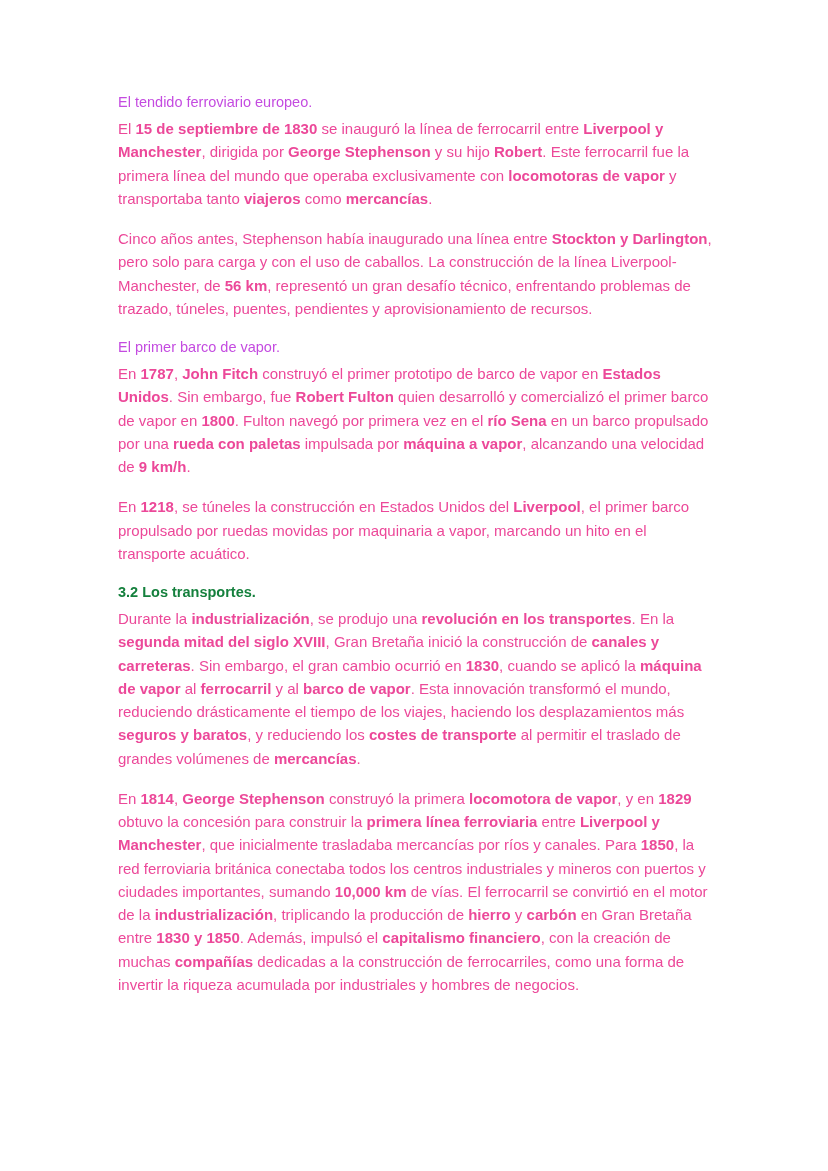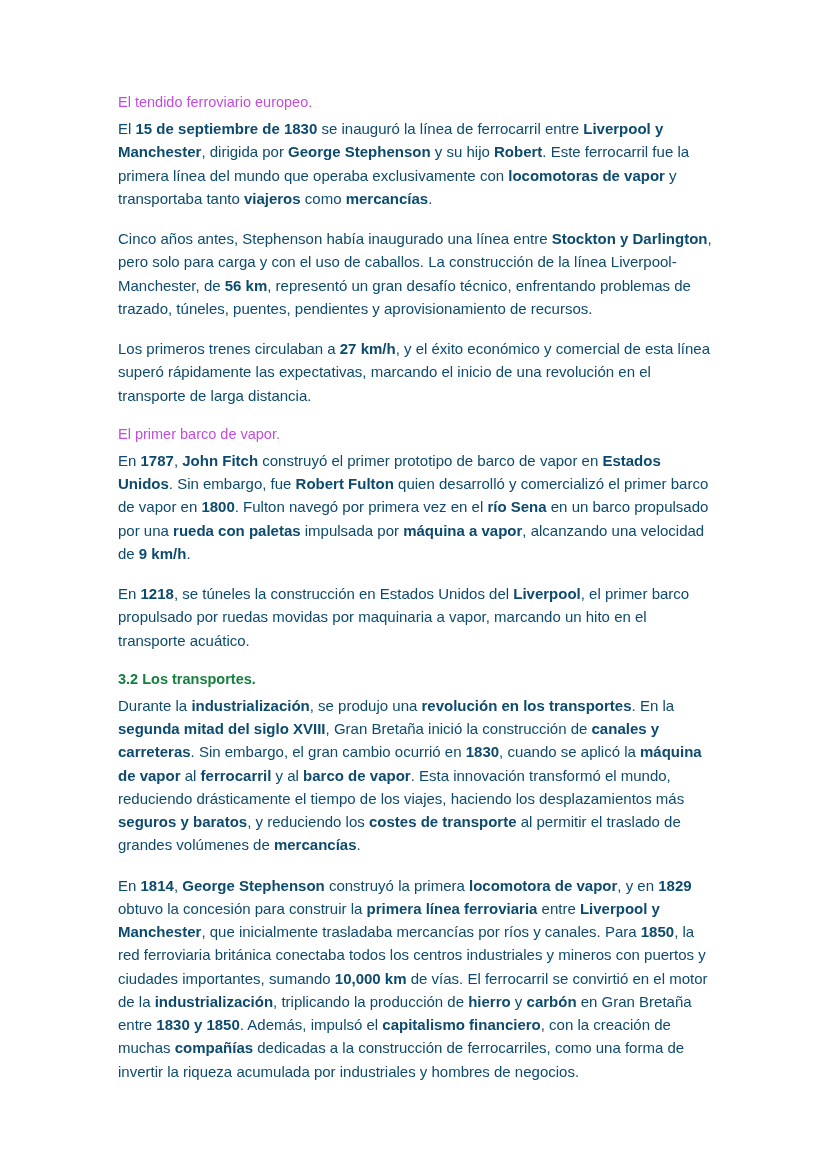--- a/index.html
+++ b/index.html
@@ -33,38 +33,37 @@
   }
   .heading.bold {
     font-weight: bold;
     color: #15803d;
   }
   p.para {
     font-size: 15px;
     line-height: 1.55;
     margin: 0 0 17px 0;
     text-align: left;
-    color: #0c4a6e;
+    color: #ec4899;
   }
   .b {
     font-weight: bold;
   }
   .heading-block {
     margin-top: 16px;
   }
 </style>
 </head>
 <body>
 
 <div class="page">
   <div class="doc-body" id="doc-body">
       <div class="heading">El tendido ferroviario europeo.</div>
       <p class="para"><span>El </span><span class="b">15 de septiembre de 1830</span><span> se inauguró la línea de ferrocarril entre </span><span class="b">Liverpool y Manchester</span><span>, dirigida por </span><span class="b">George Stephenson</span><span> y su hijo </span><span class="b">Robert</span><span>. Este ferrocarril fue la primera línea del mundo que operaba exclusivamente con </span><span class="b">locomotoras de vapor</span><span> y transportaba tanto </span><span class="b">viajeros</span><span> como </span><span class="b">mercancías</span><span>.</span></p>
       <p class="para"><span>Cinco años antes, Stephenson había inaugurado una línea entre </span><span class="b">Stockton y Darlington</span><span>, pero solo para carga y con el uso de caballos. La construcción de la línea Liverpool-Manchester, de </span><span class="b">56 km</span><span>, representó un gran desafío técnico, enfrentando problemas de trazado, túneles, puentes, pendientes y aprovisionamiento de recursos.</span></p>
-      <p class="para"><span>Los primeros trenes circulaban a </span><span class="b">27 km/h</span><span>, y el éxito económico y comercial de esta línea superó rápidamente las expectativas, marcando el inicio de una revolución en el transporte de larga distancia.</span></p>
       <div class="heading heading-block">El primer barco de vapor.</div>
       <p class="para"><span>En </span><span class="b">1787</span><span>, </span><span class="b">John Fitch</span><span> construyó el primer prototipo de barco de vapor en </span><span class="b">Estados Unidos</span><span>. Sin embargo, fue </span><span class="b">Robert Fulton</span><span> quien desarrolló y comercializó el primer barco de vapor en </span><span class="b">1800</span><span>. Fulton navegó por primera vez en el </span><span class="b">río Sena</span><span> en un barco propulsado por una </span><span class="b">rueda con paletas</span><span> impulsada por </span><span class="b">máquina a vapor</span><span>, alcanzando una velocidad de </span><span class="b">9 km/h</span><span>.</span></p>
       <p class="para"><span>En </span><span class="b">1218</span><span>, se túneles la construcción en Estados Unidos del </span><span class="b">Liverpool</span><span>, el primer barco propulsado por ruedas movidas por maquinaria a vapor, marcando un hito en el transporte acuático.</span></p>
       <div class="heading bold heading-block">3.2 Los transportes.</div>
       <p class="para"><span>Durante la </span><span class="b">industrialización</span><span>, se produjo una </span><span class="b">revolución en los transportes</span><span>. En la </span><span class="b">segunda mitad del siglo XVIII</span><span>, Gran Bretaña inició la construcción de </span><span class="b">canales y carreteras</span><span>. Sin embargo, el gran cambio ocurrió en </span><span class="b">1830</span><span>, cuando se aplicó la </span><span class="b">máquina de vapor</span><span> al </span><span class="b">ferrocarril</span><span> y al </span><span class="b">barco de vapor</span><span>. Esta innovación transformó el mundo, reduciendo drásticamente el tiempo de los viajes, haciendo los desplazamientos más </span><span class="b">seguros y baratos</span><span>, y reduciendo los </span><span class="b">costes de transporte</span><span> al permitir el traslado de grandes volúmenes de </span><span class="b">mercancías</span><span>.</span></p>
       <p class="para"><span>En </span><span class="b">1814</span><span>, </span><span class="b">George Stephenson</span><span> construyó la primera </span><span class="b">locomotora de vapor</span><span>, y en </span><span class="b">1829</span><span> obtuvo la concesión para construir la </span><span class="b">primera línea ferroviaria</span><span> entre </span><span class="b">Liverpool y Manchester</span><span>, que inicialmente trasladaba mercancías por ríos y canales. Para </span><span class="b">1850</span><span>, la red ferroviaria británica conectaba todos los centros industriales y mineros con puertos y ciudades importantes, sumando </span><span class="b">10,000 km</span><span> de vías. El ferrocarril se convirtió en el motor de la </span><span class="b">industrialización</span><span>, triplicando la producción de </span><span class="b">hierro</span><span> y </span><span class="b">carbón</span><span> en Gran Bretaña entre </span><span class="b">1830 y 1850</span><span>. Además, impulsó el </span><span class="b">capitalismo financiero</span><span>, con la creación de muchas </span><span class="b">compañías</span><span> dedicadas a la construcción de ferrocarriles, como una forma de invertir la riqueza acumulada por industriales y hombres de negocios.</span></p>
     </div>
 </div>
 
 </body></html>

